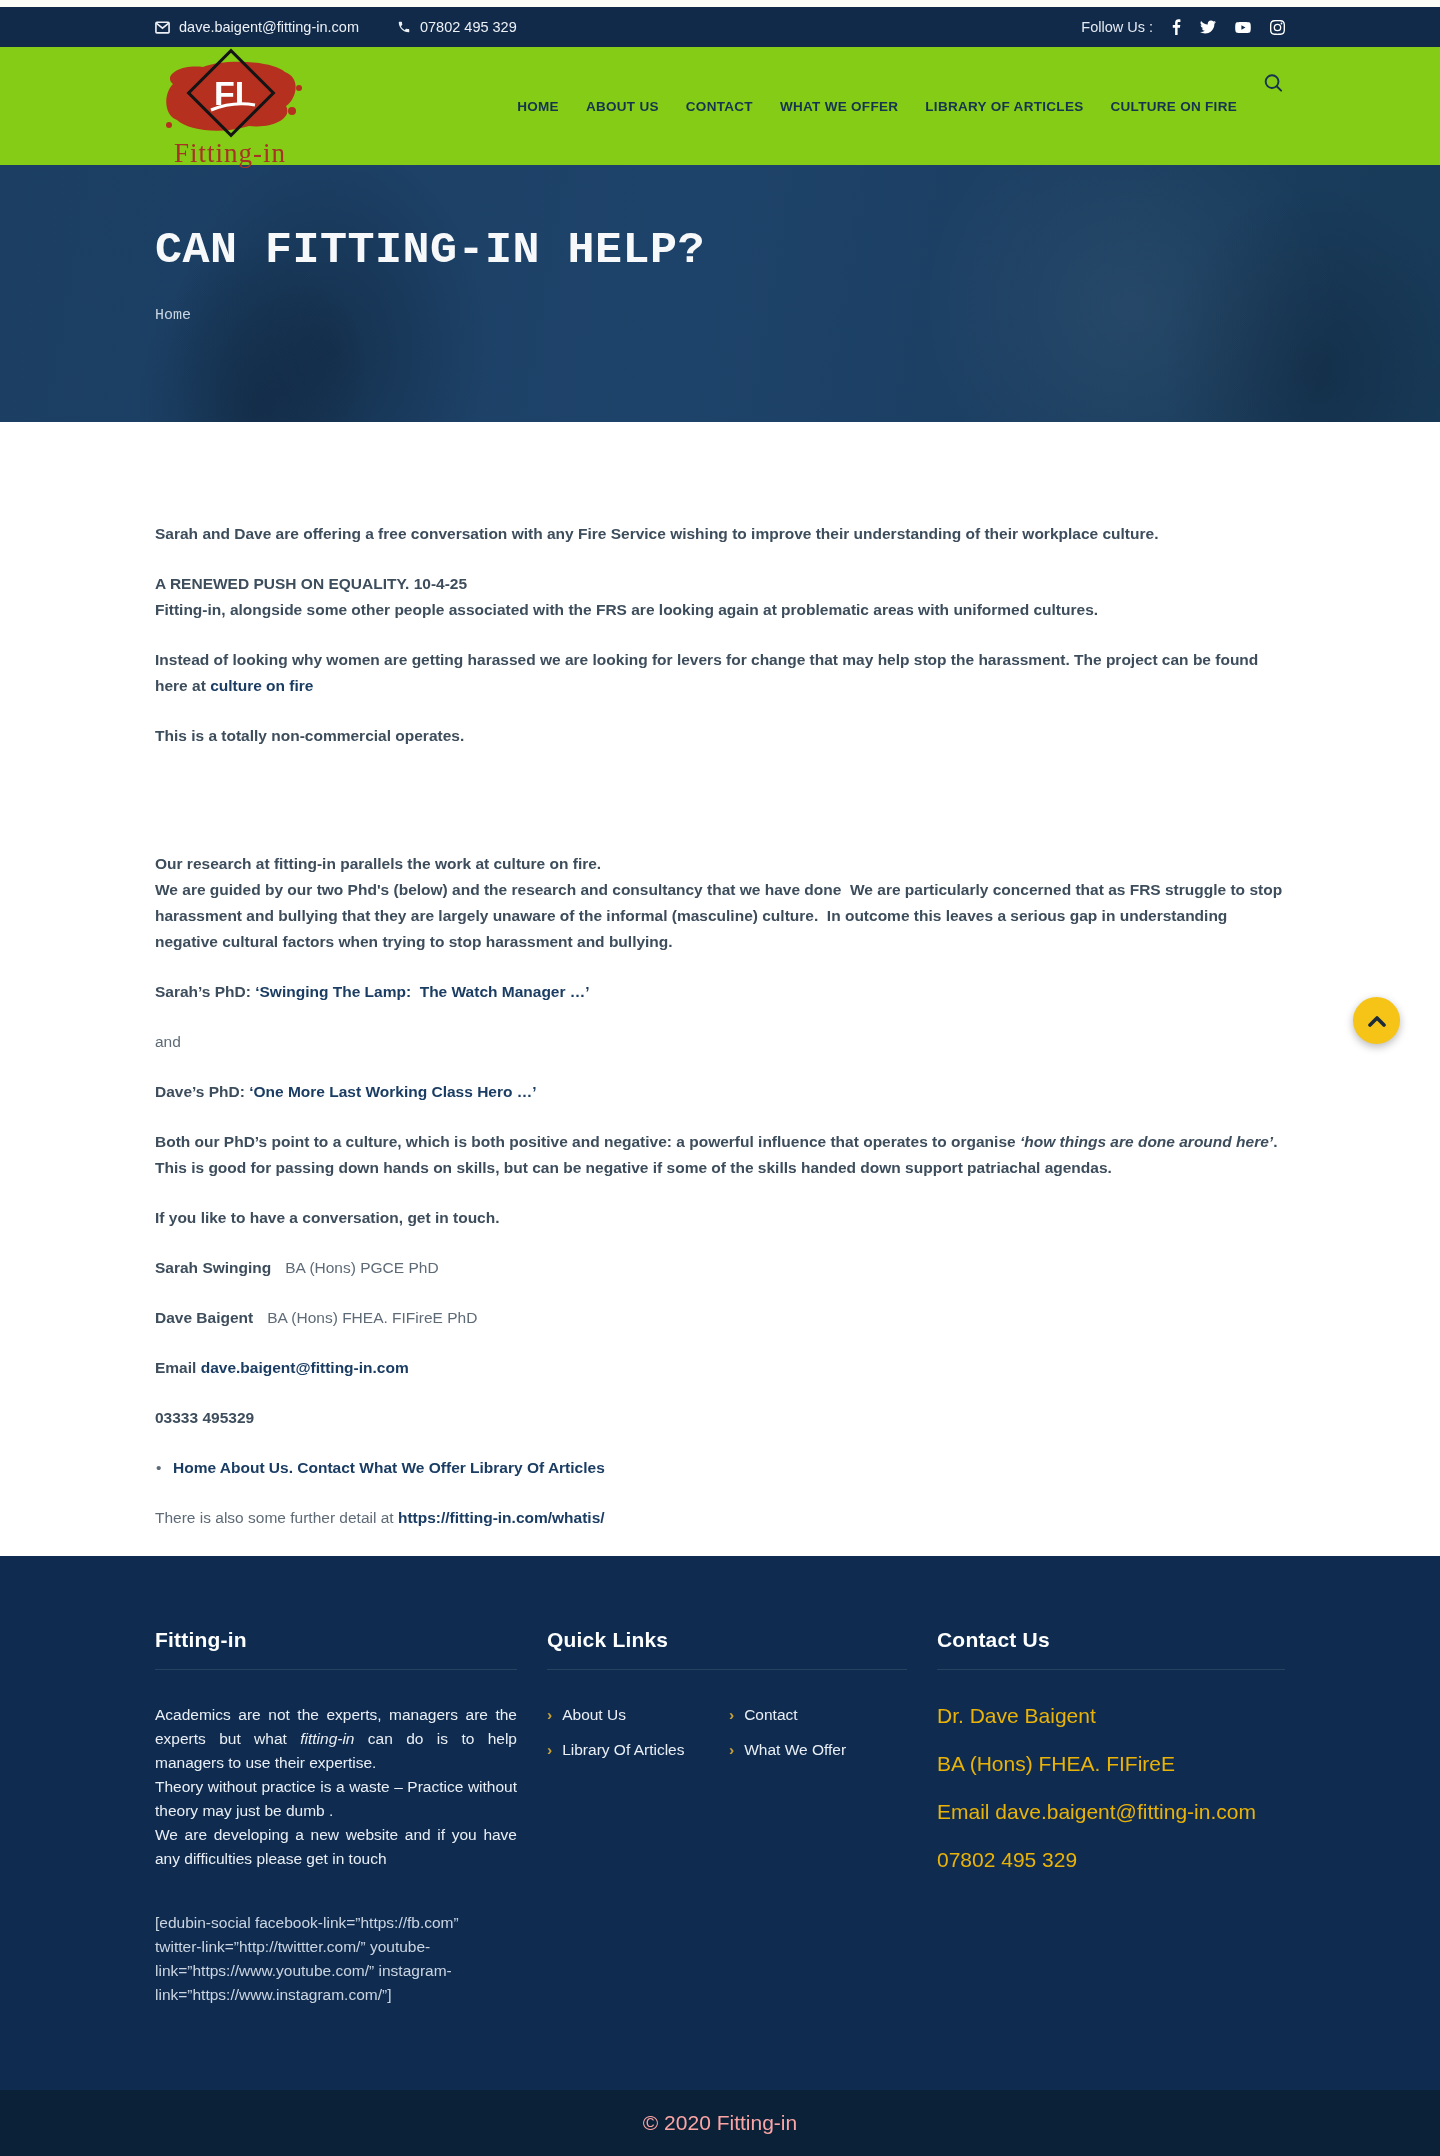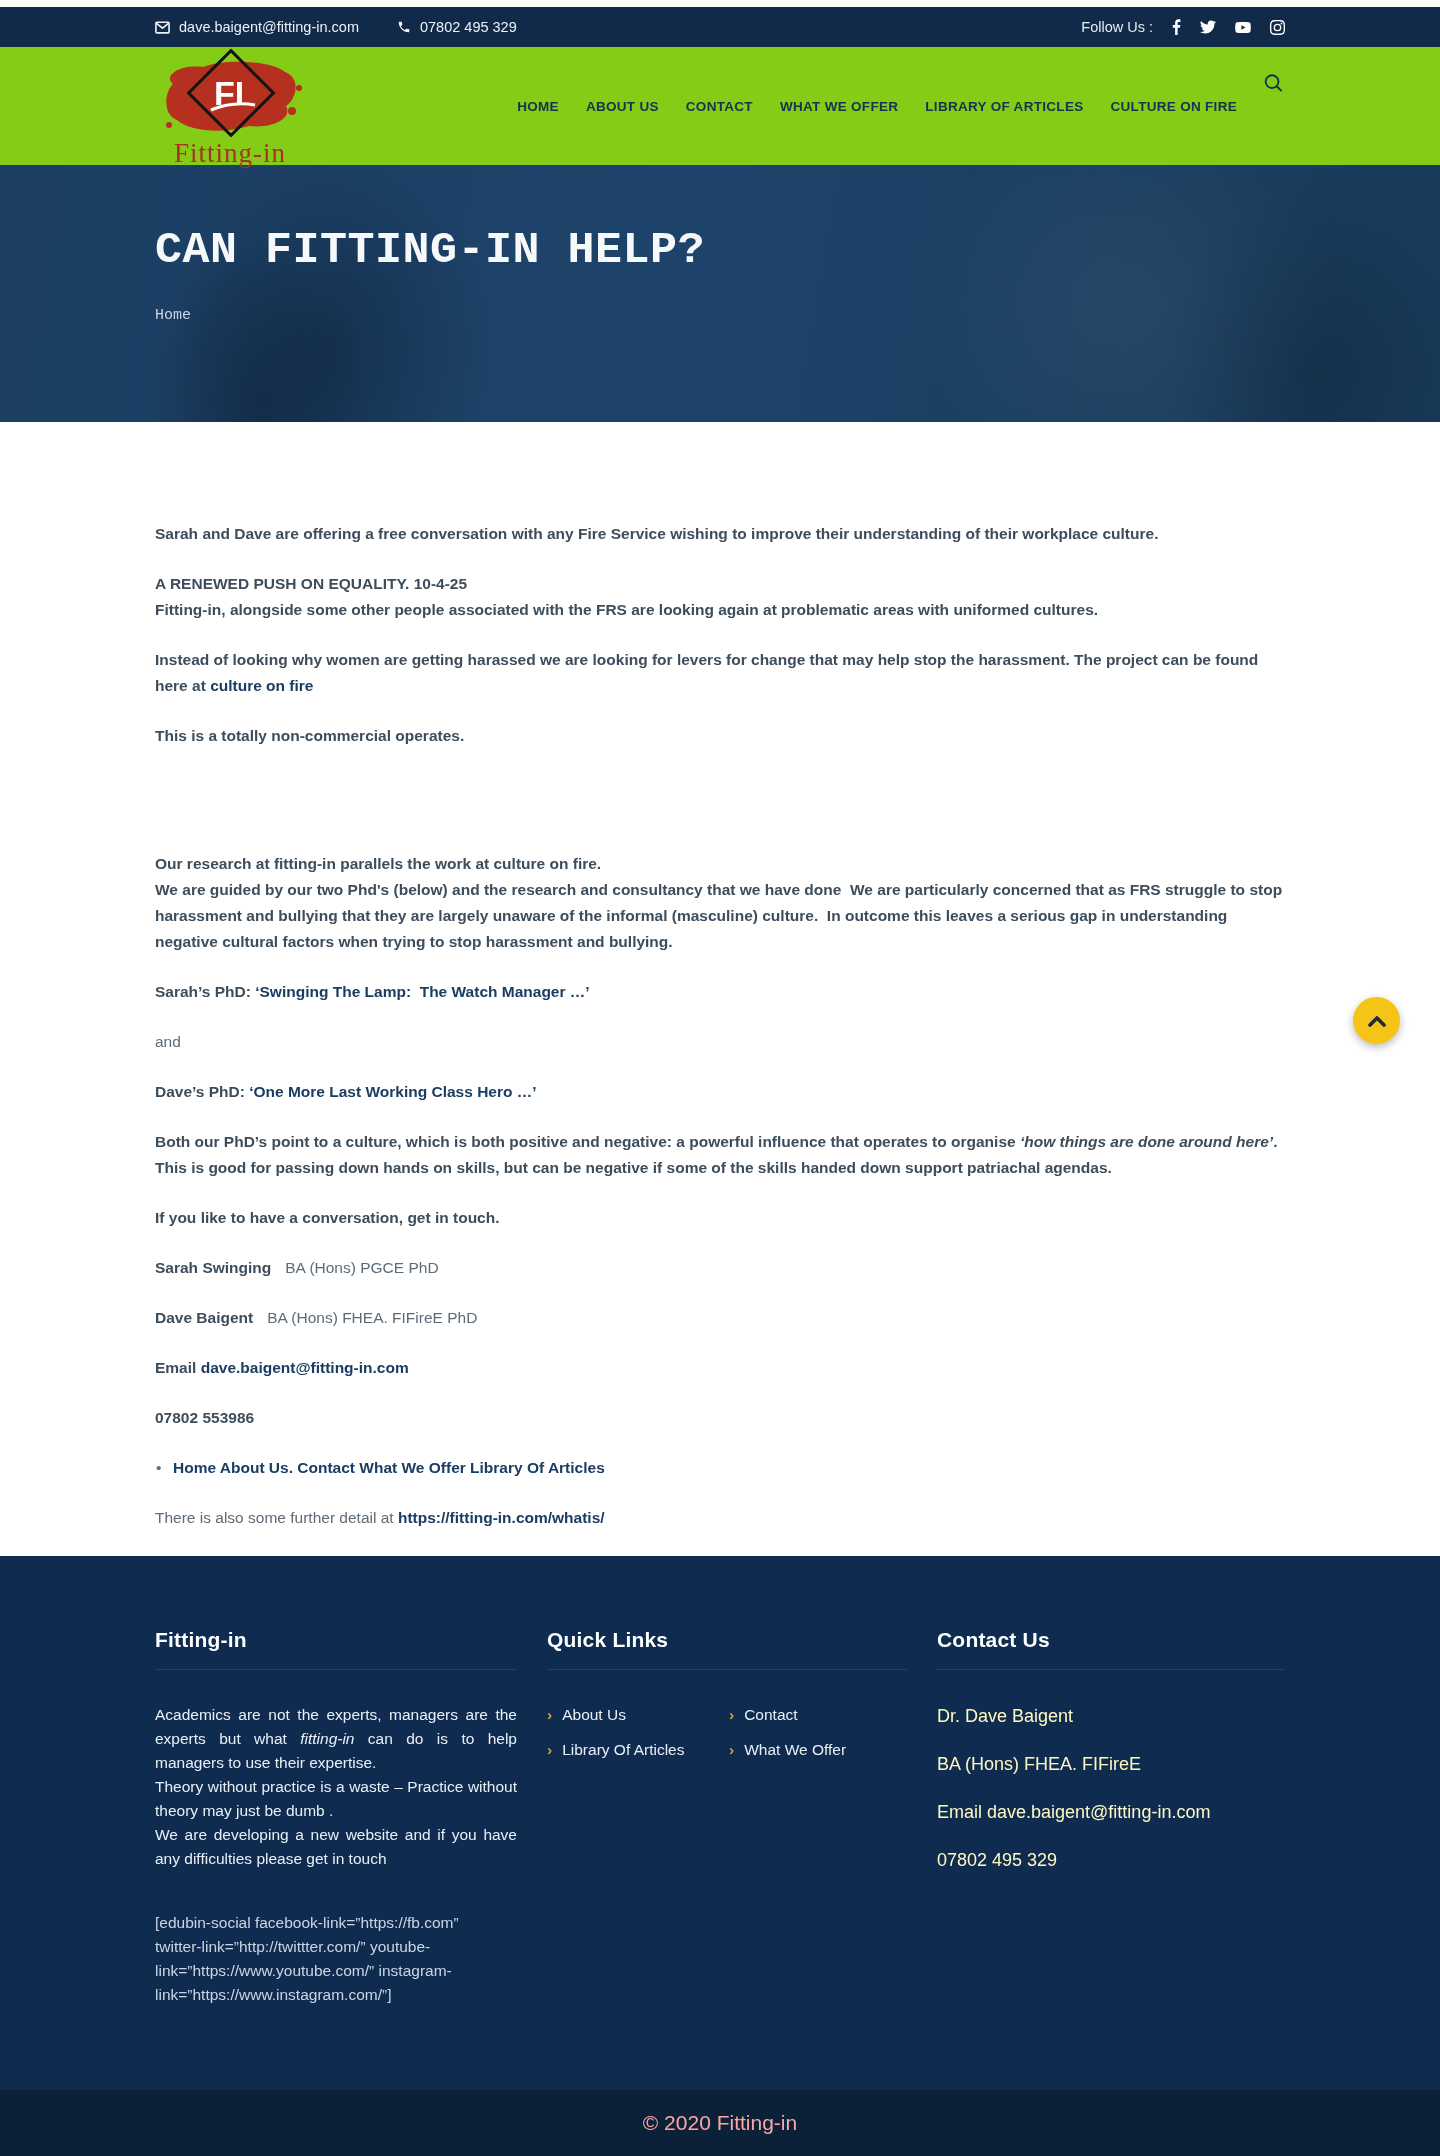--- a/index.html
+++ b/index.html
@@ -71,21 +71,21 @@
   .footer-grid { display:grid; grid-template-columns:362px 360px 348px; column-gap:30px; }
   .footer-h {
     margin:0; color:#FDFEFE; font-size:21px; font-weight:bold; letter-spacing:.2px;
     padding-bottom:17px; border-bottom:1px solid rgba(255,255,255,.10);
   }
   .fpara { margin:33px 0 0; font-size:15.5px; line-height:24px; color:#EAEFF5; text-align:justify; }
   .shortcode { margin-top:40px; font-size:15.5px; line-height:24px; color:#CBD5E2; overflow-wrap:break-word; width:345px; }
   .qgrid { display:grid; grid-template-columns:182px auto; row-gap:17px; margin-top:36px; }
   .qlink { color:#EAEFF5; font-size:15.5px; cursor:pointer; }
   .qchev::before { content:"›"; color:#C9A135; margin-right:10px; font-weight:bold; }
-  .cline { margin-top:24px; font-size:18px; line-height:24px; color:#fef9c3; }
+  .cline { margin-top:24px; font-size:21px; line-height:24px; color:#eab308; }
   .cline.first { margin-top:34px; }
 
   
   .copybar { height:66px; background:#0B2138; display:flex; align-items:center; justify-content:center; }
   .copytext { color:#fca5a5; font-size:21px; }
 </style>
 </head>
 <body>
 
 <div class="top-strip"></div>
@@ -192,21 +192,21 @@
     <p class="pbold"><span class="pw">Both our PhD’s point to a culture, which is both positive and negative: a powerful influence that operates to organise </span><span class="ital pw">‘how things are done around here’</span><span class="pw">.  This is good for passing down hands on skills, but can be negative if some of the skills handed down support patriachal agendas.</span></p>
 
     <p class="pbold">If you like to have a conversation, get in touch.</p>
 
     <p><span class="pbold">Sarah Swinging</span><span class="creds">BA (Hons) PGCE PhD</span></p>
 
     <p><span class="pbold">Dave Baigent</span><span class="creds">BA (Hons) FHEA. FIFireE PhD</span></p>
 
     <p class="pbold"><span class="pw">Email </span><a class="navy">dave.baigent@fitting-in.com</a></p>
 
-    <p class="pbold">07802 553986</p>
+    <p class="pbold">03333 495329</p>
 
     <p class="menu-bullet"><a class="navy-reg">Home About Us. Contact What We Offer Library Of Articles</a></p>
 
     <p class="plight"><span class="pw">There is also some further detail at </span><a class="navy-reg">https://fitting-in.com/whatis/</a></p>
   </div>
 </div>
 
 <div class="scroll-top">
   <span style="line-height:0;"><svg width="22" height="16" viewBox="0 0 22 16">
         <path d="M4 12 L11 5 L18 12" fill="none" stroke="#1C2B3A" stroke-width="3.6" stroke-linecap="round" stroke-linejoin="round"></path>

